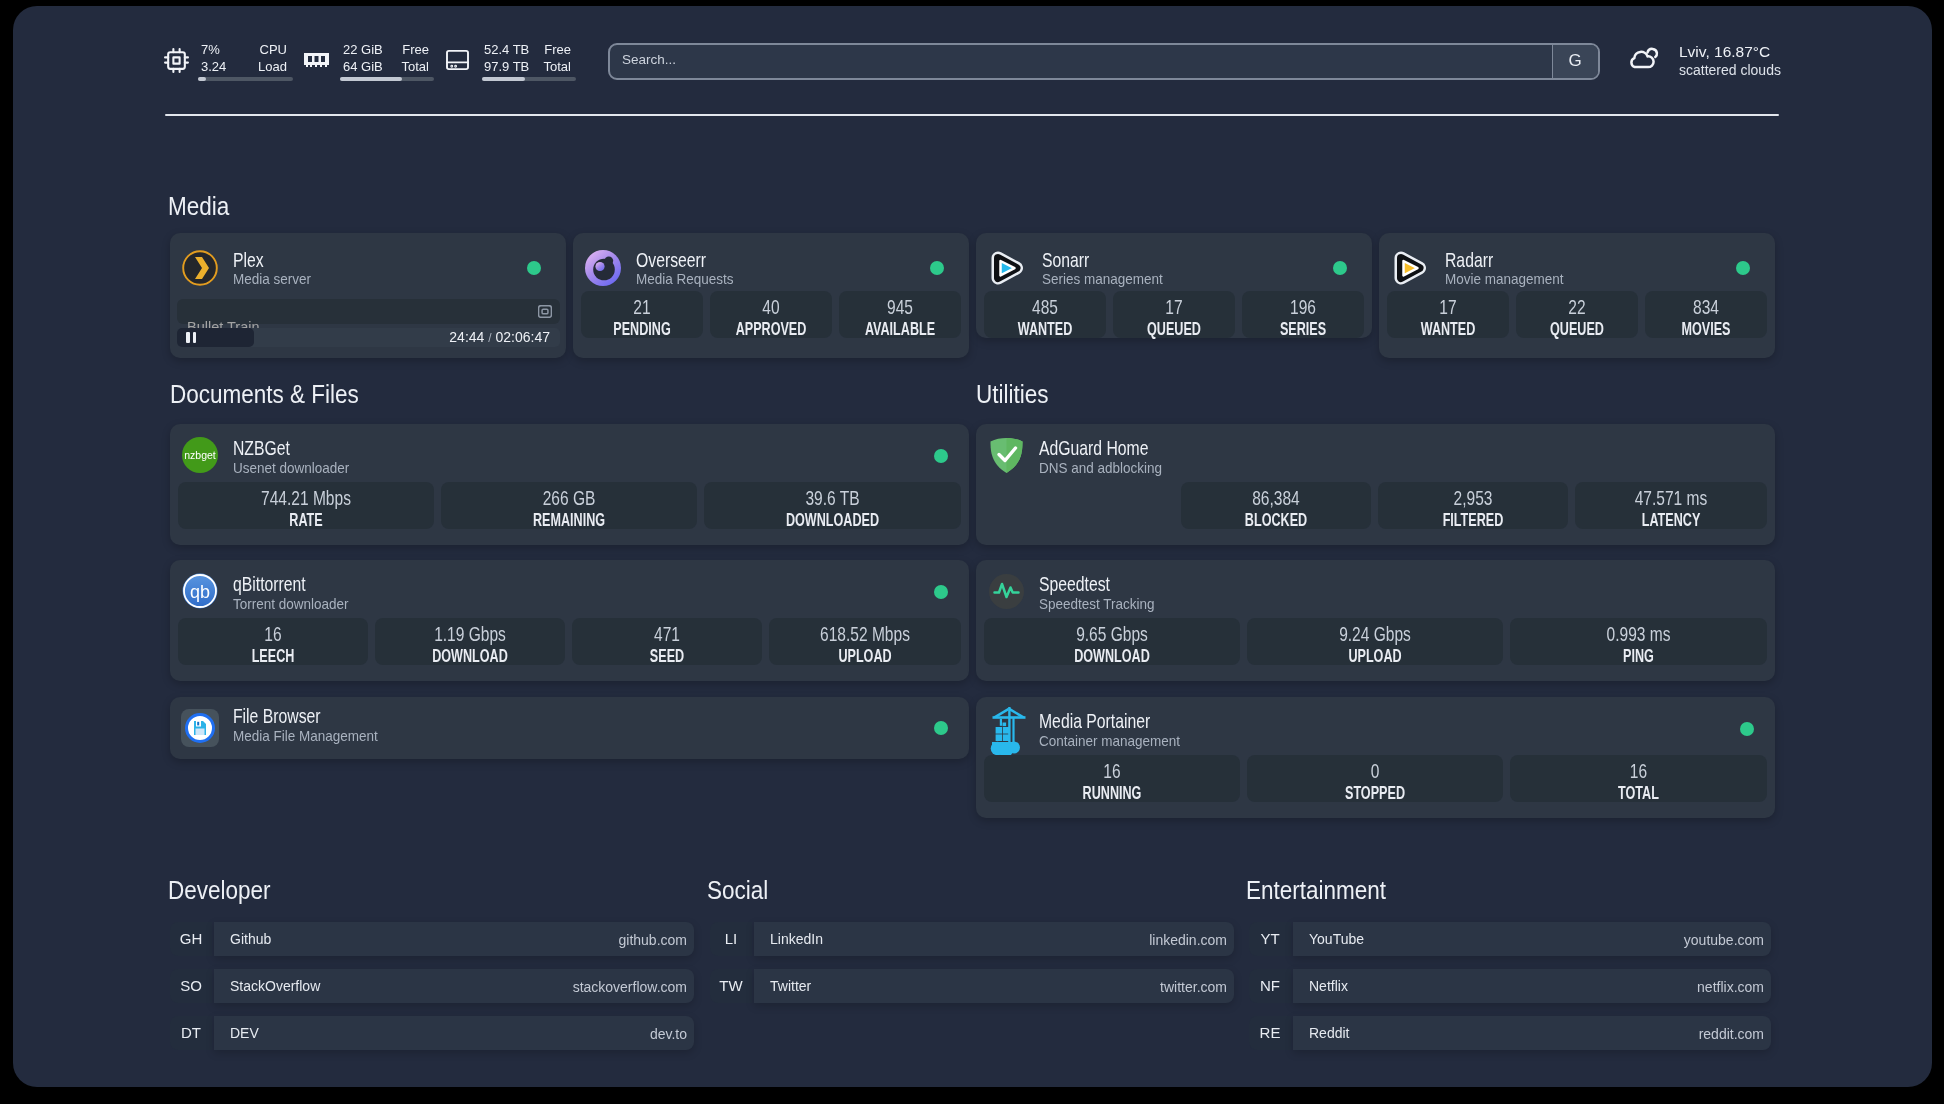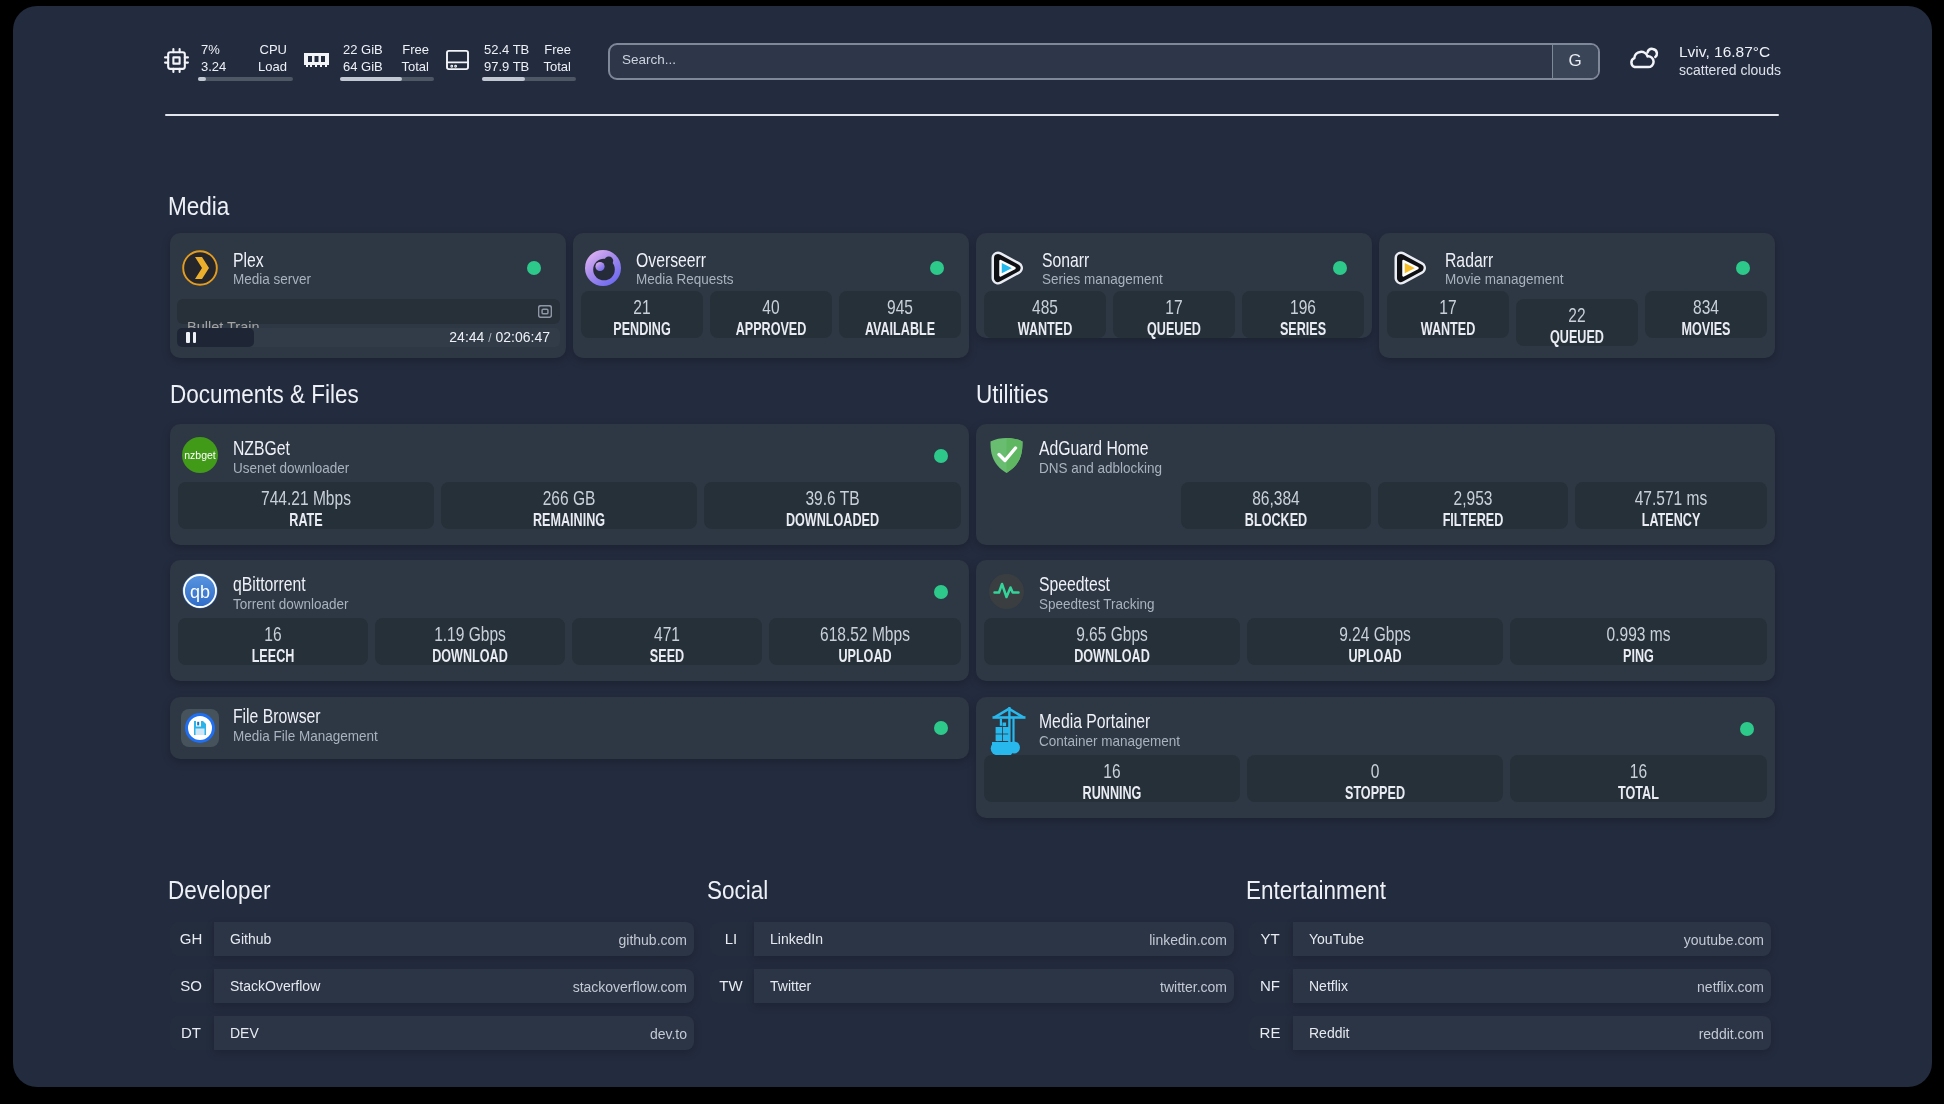--- a/index.html
+++ b/index.html
@@ -160,21 +160,21 @@
     <path d="M11 10 L29.5 20 L11 30 Z" fill="#0e1014" stroke="#0e1014" stroke-width="8" stroke-linejoin="round"></path>
     <path d="M13.5 13 L27.5 20.2 L13.5 27.4 Z" fill="#f7bd29" stroke="#fff" stroke-width="2.5" stroke-linejoin="round"></path>
   </svg>
   <div class="abs title" style="left:66px; top:15px;">Radarr</div>
   <div class="abs sub" style="left:66px; top:36.5px;">Movie management</div>
   <div class="dot" style="left:357px; top:28px;"></div>
   <div class="statbox" style="left:8px; width:122px;">
       <div class="statval">17</div>
       <div class="statlab">WANTED</div>
     </div>
-  <div class="statbox" style="left:137px; width:122px;margin-top:8px;">
+  <div class="statbox" style="left:137px; width:122px;">
       <div class="statval">22</div>
       <div class="statlab">QUEUED</div>
     </div>
   <div class="statbox" style="left:266px; width:122px;">
       <div class="statval">834</div>
       <div class="statlab">MOVIES</div>
     </div>
 </div>
 
 <div class="card" style="left:170px; top:424px; width:799px; height:121px;">

